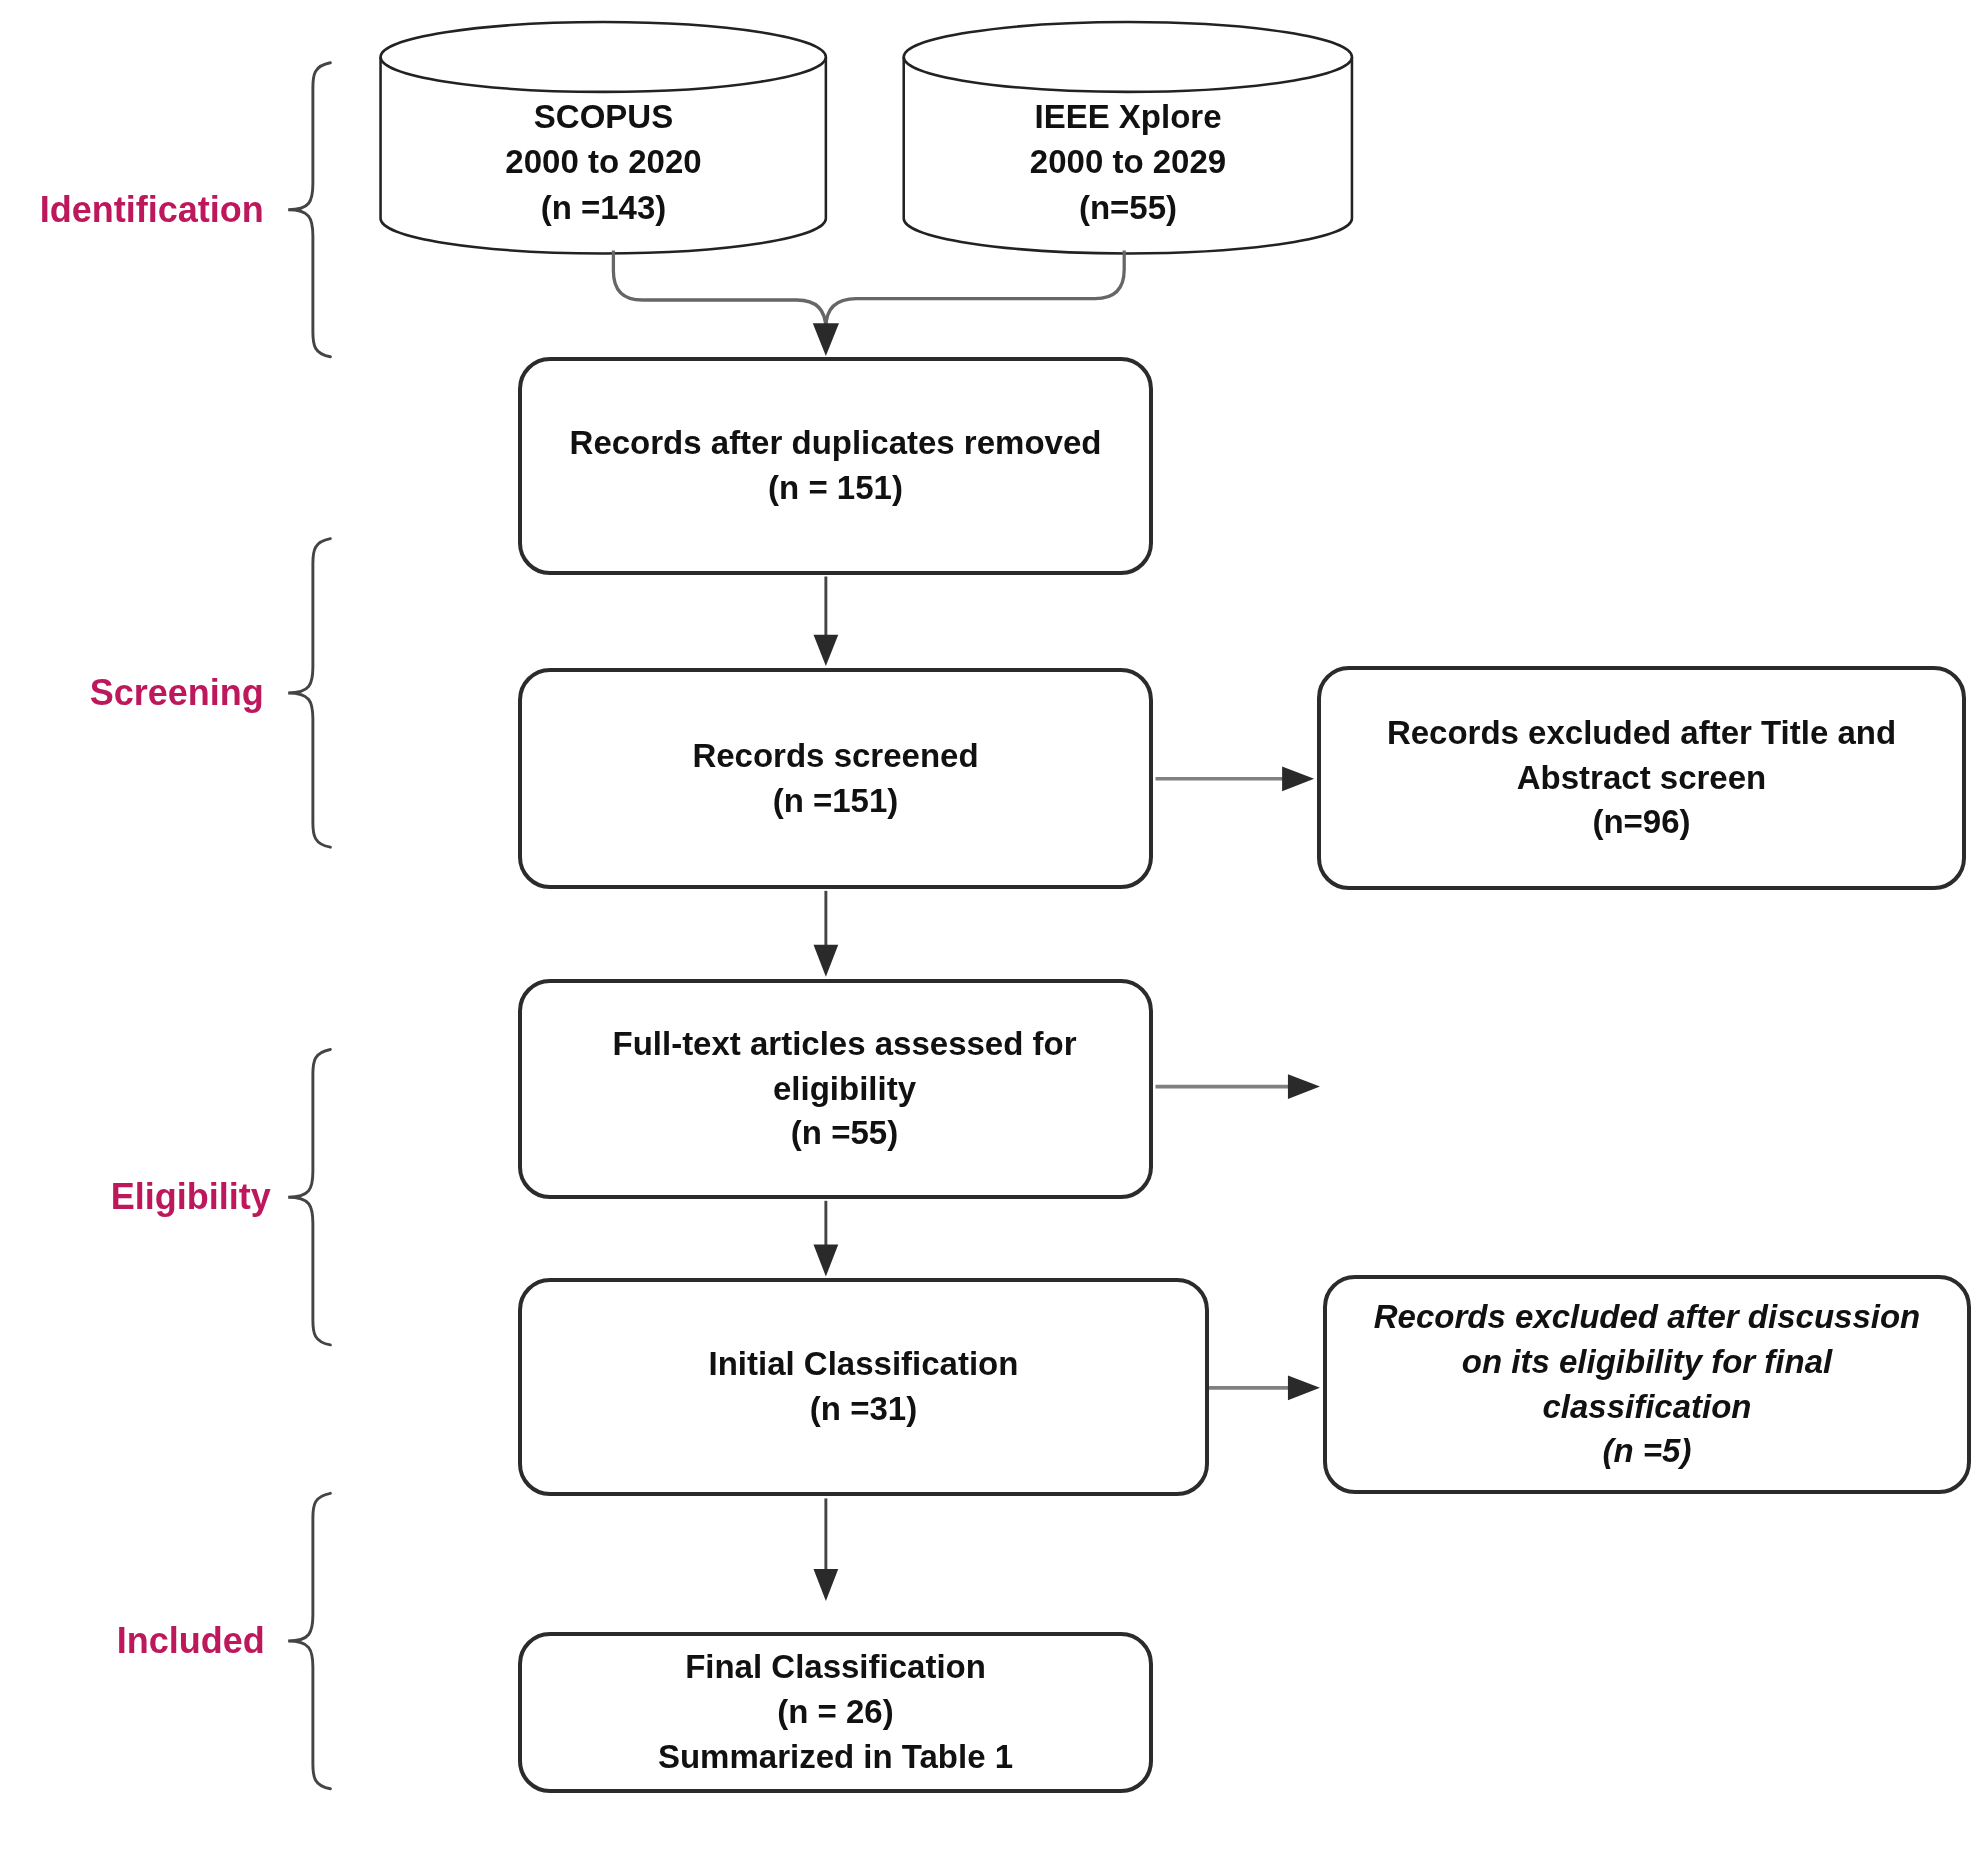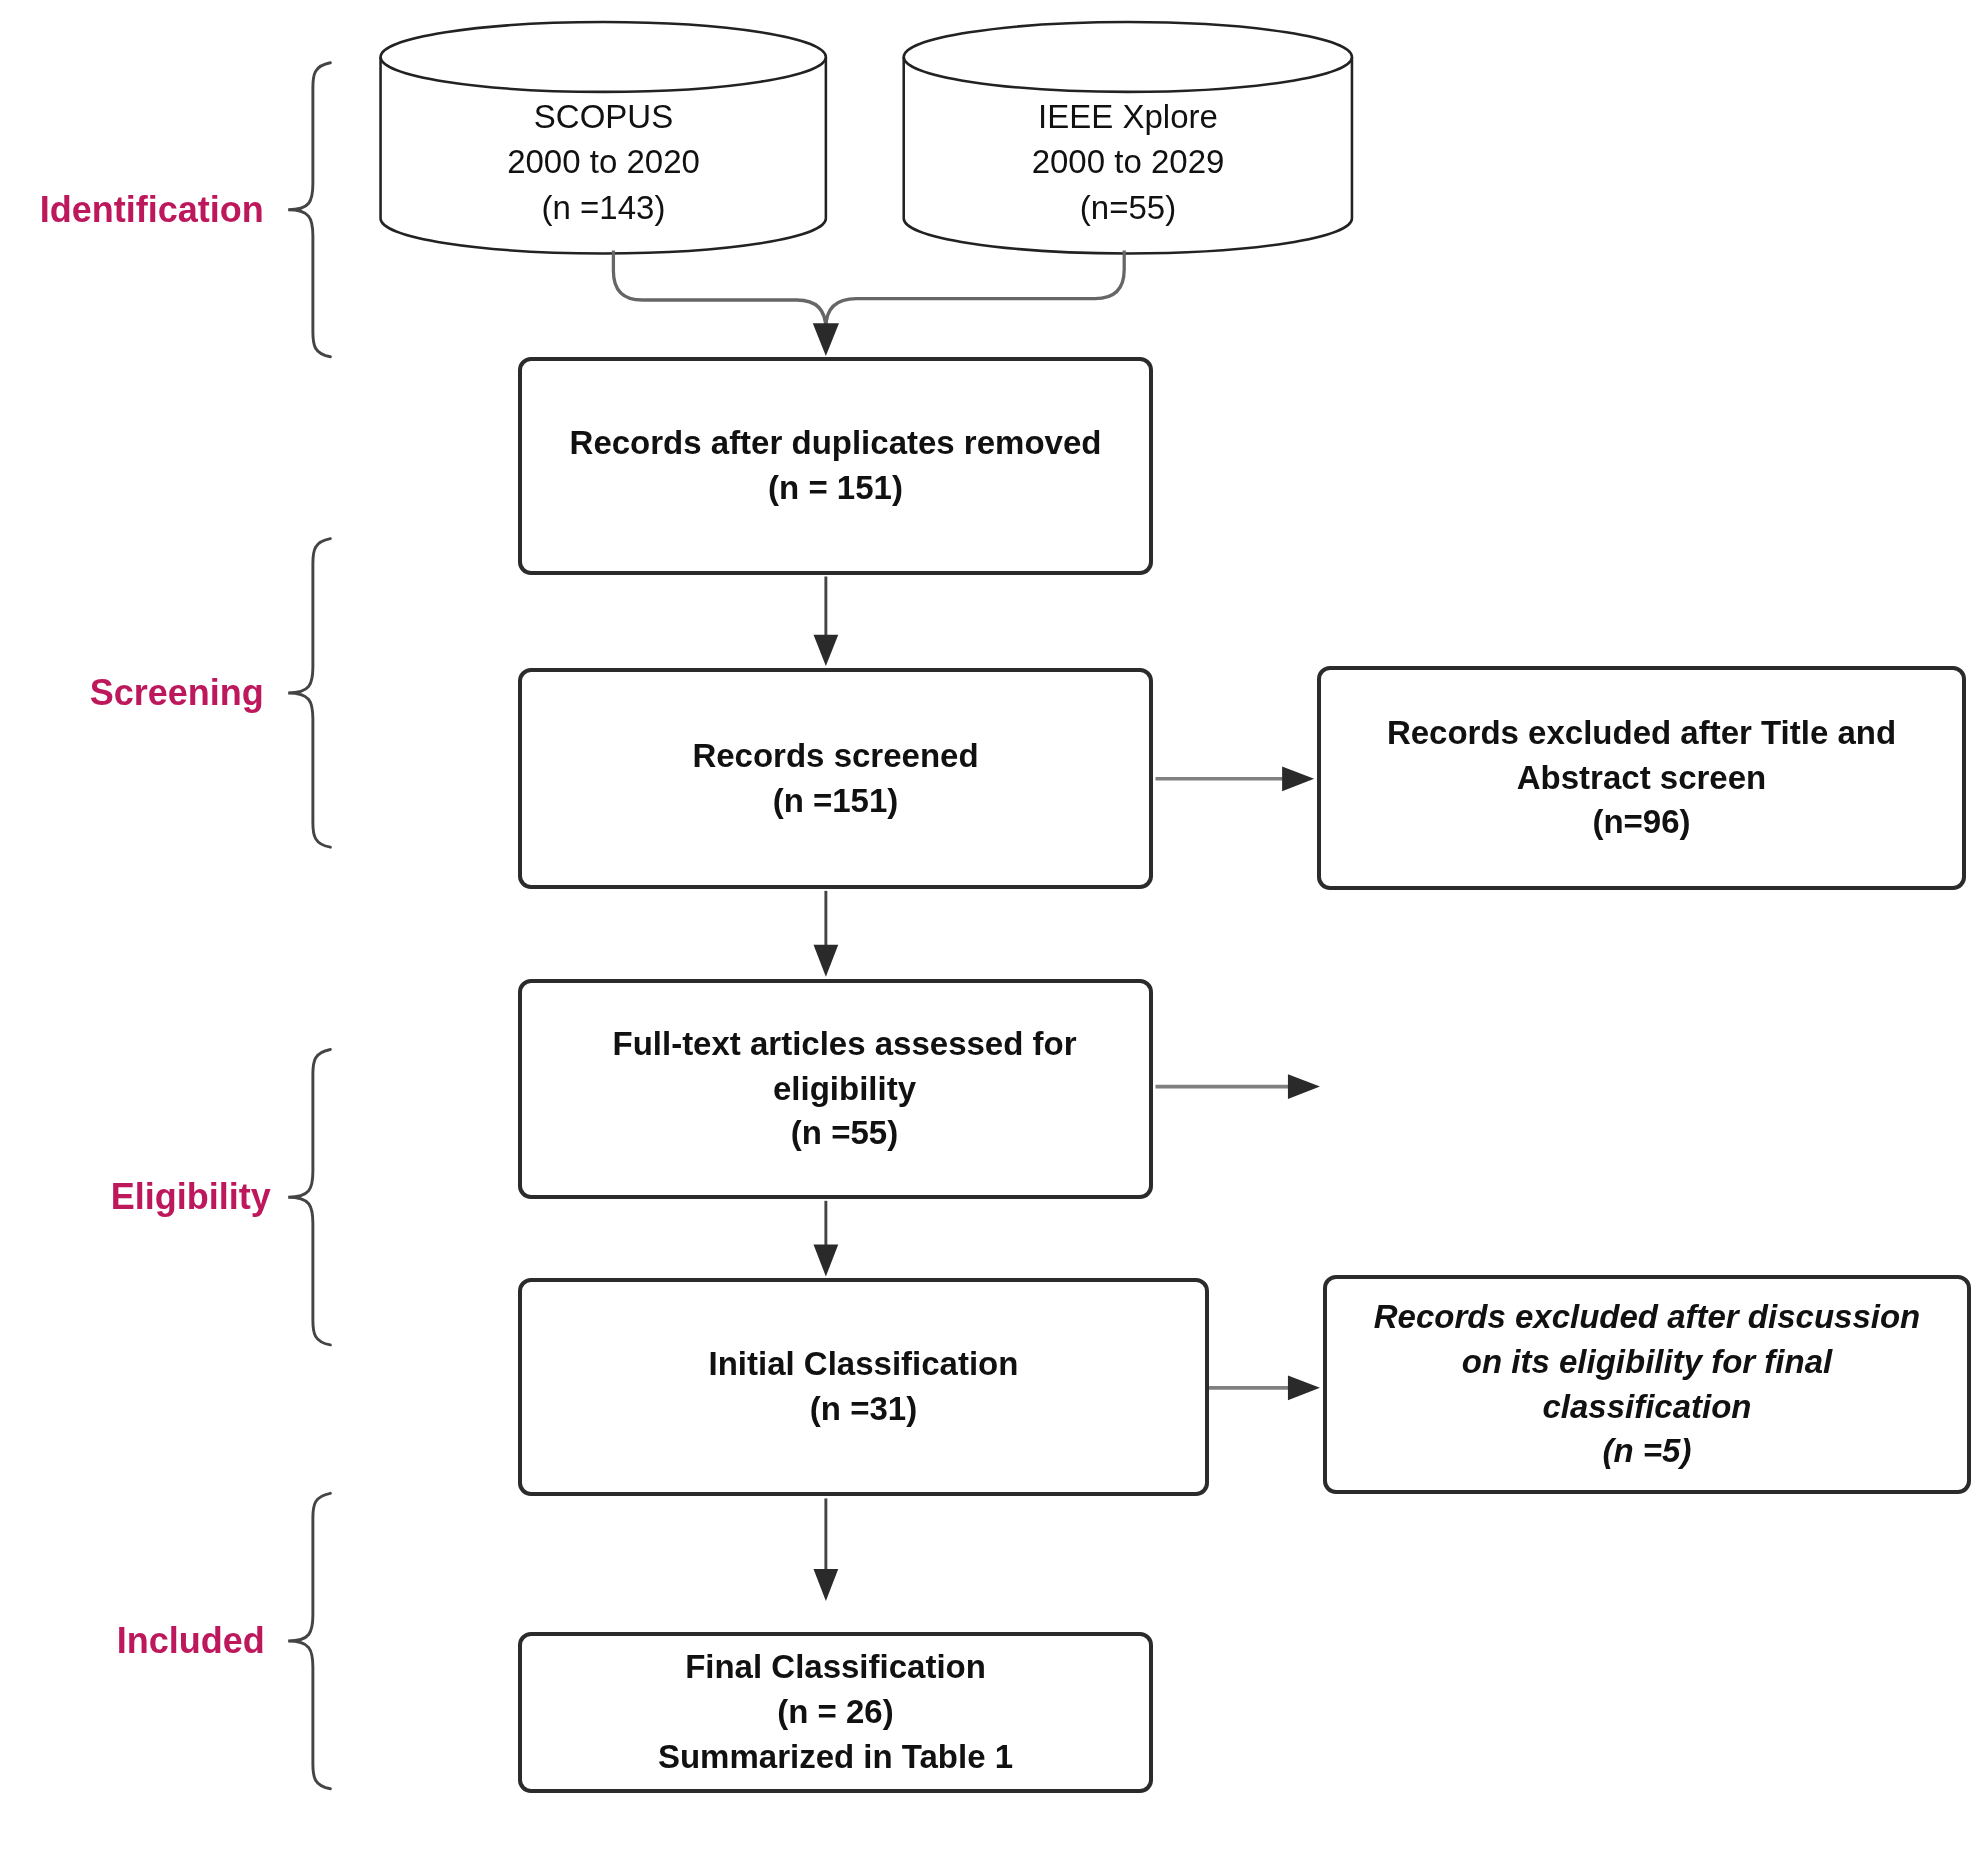--- a/index.html
+++ b/index.html
@@ -8,38 +8,38 @@
     width:1985px;height:1853px;
     background:#ffffff;
     font-family:"Liberation Sans", sans-serif;
     color:#111111;
   }
   svg.layer{position:absolute;left:0;top:0;width:1985px;height:1853px;}
   .node{
     position:absolute;
     box-sizing:border-box;
     border:4.4px solid #2b2b2b;
-    border-radius:13px;
+    border-radius:32px;
     background:#ffffff;
     display:flex;align-items:center;justify-content:center;
   }
   .node-text{
     white-space:pre-line;
     text-align:center;
     font-weight:bold;
     font-size:33px;
     line-height:1.36;
     color:#111111;
     padding:0 13px;
   }
   .cyl-text{
     position:absolute;
     display:flex;align-items:center;justify-content:center;
     text-align:center;
-    font-weight:normal;
+    font-weight:bold;
     font-size:33px;
     line-height:1.38;
     white-space:pre-line;
     color:#111111;
   }
   .stage-label{
     position:absolute;
     font-weight:bold;
     font-size:36px;
     line-height:49px;

